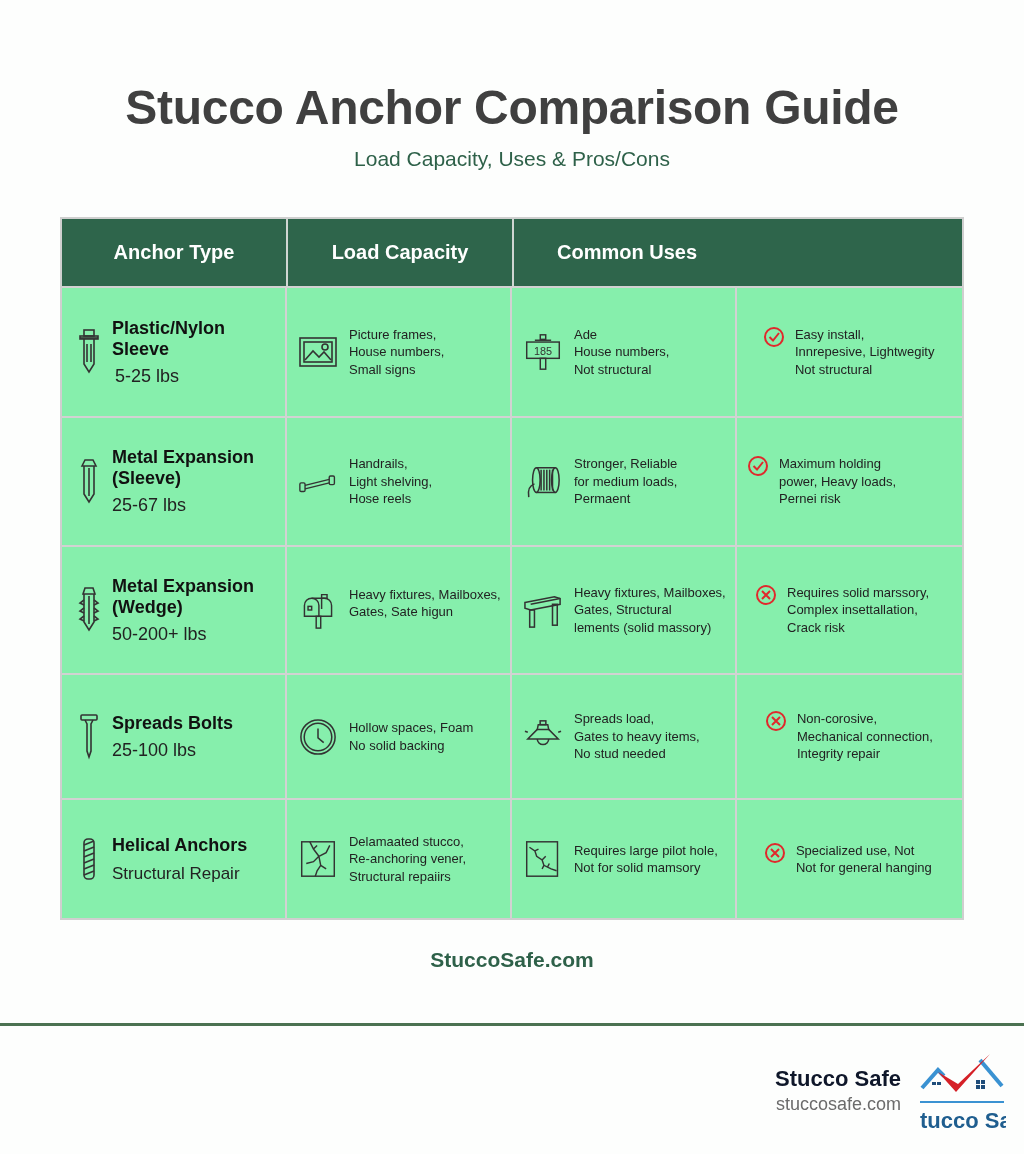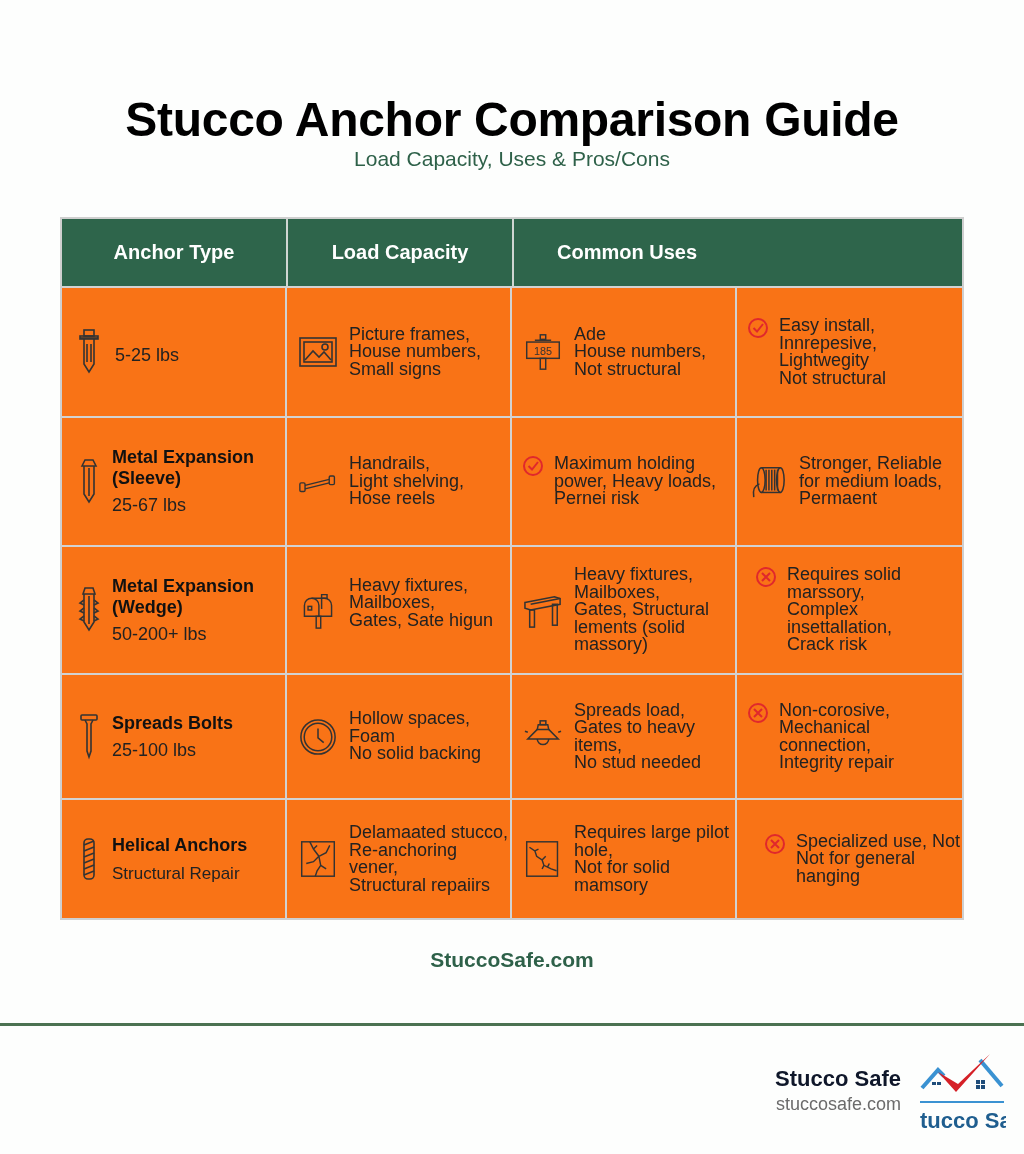--- a/index.html
+++ b/index.html
@@ -1,30 +1,30 @@
 <!DOCTYPE html>
 <html><head>
   <meta charset="utf-8">
   <style>
     * { box-sizing: border-box; margin: 0; padding: 0; }
     html, body { width: 1024px; height: 1154px; background: #fdfefd; overflow: hidden; }
     body { font-family: "Liberation Sans", sans-serif; color: #1c1c1c; position: relative; }
 
     .title {
-      position: absolute; left: 0; top: 92px; width: 1024px; text-align: center;
-      font-size: 48px; font-weight: bold; color: #000000; letter-spacing: -0.3px;
+      position: absolute; left: 0; top: 80px; width: 1024px; text-align: center;
+      font-size: 48px; font-weight: bold; color: #404040; letter-spacing: -0.3px;
     }
     .subtitle {
       position: absolute; left: 0; top: 147px; width: 1024px; text-align: center;
       font-size: 21px; color: #2e6149;
     }
 
     .table {
       position: absolute; left: 60px; top: 217px; width: 904px;
-      border: 2px solid #cfcfcf; background: #f97316;
+      border: 2px solid #cfcfcf; background: #86efac;
     }
     .thead { display: flex; height: 67px; background: #2e654b; }
     .th {
       width: 226px; display: flex; align-items: center; justify-content: center;
       color: #fff; font-weight: bold; font-size: 20px;
       border-right: 2px solid #cfd6d2;
     }
     .th:last-child { border-right: none; }
 
     .row { display: flex; border-top: 2px solid #d2d2d2; }
@@ -33,21 +33,21 @@
       display: flex; align-items: center; padding-left: 12px; position: relative;
     }
     .cell:last-child { border-right: none; }
 
     .type-icon { width: 26px; height: 48px; flex: none; margin-right: 10px; margin-left: 2px; }
     .type-text { display: flex; flex-direction: column; }
     .type-name { font-weight: bold; font-size: 18px; line-height: 21px; color: #111; white-space: pre-line; }
     .type-cap { font-size: 18px; color: #222; margin-top: 6px; }
 
     .use-icon { width: 38px; height: 38px; flex: none; margin-right: 12px; }
-    .cell-text { font-size: 18px; line-height: 17.5px; color: #222; white-space: pre-line; }
+    .cell-text { font-size: 13px; line-height: 17.5px; color: #222; white-space: pre-line; }
 
     .pc-icon { width: 22px; height: 22px; flex: none; margin-right: 10px; align-self: flex-start; margin-top: 0; }
     .pc-wrap { display: flex; align-items: flex-start; }
 
     .site-link {
       position: absolute; left: 0; top: 948px; width: 1024px; text-align: center;
       font-size: 21px; font-weight: bold; color: #2e6149;
     }
     .divider {
       position: absolute; left: 0; top: 1023px; width: 1024px; height: 3px; background: #4b7251;
@@ -76,20 +76,21 @@
     <div class="cell">
       <svg class="type-icon" viewBox="0 0 26 48" fill="none" stroke="#333" stroke-width="1.6">
         <rect x="8" y="2" width="10" height="6"></rect>
           <line x1="4" y1="10" x2="22" y2="10"></line>
           <rect x="4" y="8" width="18" height="3"></rect>
         <path d="M8 11 V36 L13 44 L18 36 V11"></path>
           <line x1="11" y1="16" x2="11" y2="34"></line>
           <line x1="15" y1="16" x2="15" y2="34"></line>
       </svg>
       <div class="type-text">
+        <span class="type-name">Plastic/Nylon Sleeve</span>
         <span class="type-cap" style="margin-left:3px">5-25 lbs</span>
       </div>
     </div>
     <div class="cell">
       <svg class="use-icon" viewBox="0 0 38 38" fill="none" stroke="#333" stroke-width="1.6">
         <rect x="1" y="5" width="36" height="28"></rect>
           <rect x="5" y="9" width="28" height="20"></rect>
         <path d="M6 27 L14 18 L20 24 L25 19 L32 27"></path>
           <circle cx="26" cy="14" r="3"></circle>
       </svg>
@@ -102,21 +103,21 @@
         <rect x="16" y="2" width="6" height="5"></rect>
           <line x1="10" y1="8" x2="28" y2="8"></line>
         <rect x="1" y="10" width="36" height="18"></rect>
         <text x="19" y="24" font-size="12" text-anchor="middle" fill="#333" stroke="none" font-family="Liberation Sans, sans-serif">185</text>
         <rect x="16" y="28" width="6" height="12"></rect>
       </svg>
       <span class="cell-text">Ade
 House numbers,
 Not structural</span>
     </div>
-    <div class="cell" style="padding-left:10px">
+    <div class="cell" style="padding-left:26px">
       <div class="pc-wrap">
         <svg class="pc-icon" viewBox="0 0 22 22" fill="none" stroke="#e0282c" stroke-width="2">
           <circle cx="11" cy="11" r="9"></circle>
             <path d="M6.5 11 L10 14.5 L16 7"></path>
         </svg>
         <span class="cell-text">Easy install,
 Innrepesive, Lightwegity
 Not structural</span>
       </div>
     </div>
@@ -138,49 +139,49 @@
     <div class="cell">
       <svg class="use-icon" viewBox="0 0 44 38" fill="none" stroke="#333" stroke-width="1.6">
         <rect x="1" y="20" width="6" height="10" rx="1.5"></rect>
           <rect x="35" y="12" width="6" height="10" rx="1.5"></rect>
         <path d="M7 23 L35 16"></path>
           <path d="M7 27 L35 20"></path>
       </svg>
       <span class="cell-text">Handrails,
 Light shelving,
 Hose reels</span>
-    </div>
-    <div class="cell" style="padding-left:10px">
-      <div class="pc-wrap">
-        <svg class="pc-icon" viewBox="0 0 22 22" fill="none" stroke="#e0282c" stroke-width="2">
-          <circle cx="11" cy="11" r="9"></circle>
-            <path d="M6.5 11 L10 14.5 L16 7"></path>
-        </svg>
-        <span class="cell-text">Maximum holding
-power, Heavy loads,
-Pernei risk</span>
-      </div>
     </div>
     <div class="cell">
       <svg class="use-icon" viewBox="0 0 38 40" fill="none" stroke="#333" stroke-width="1.6">
         <ellipse cx="12" cy="18" rx="4" ry="13"></ellipse>
           <ellipse cx="32" cy="18" rx="4" ry="13"></ellipse>
         <line x1="12" y1="5" x2="32" y2="5"></line>
           <line x1="12" y1="31" x2="32" y2="31"></line>
         <line x1="17" y1="7" x2="17" y2="29"></line>
           <line x1="20" y1="7" x2="20" y2="29"></line>
           <line x1="23" y1="7" x2="23" y2="29"></line>
           <line x1="26" y1="7" x2="26" y2="29"></line>
           <line x1="29" y1="7" x2="29" y2="29"></line>
         <path d="M10 22 C4 24 3 30 4 36"></path>
       </svg>
       <span class="cell-text">Stronger, Reliable
 for medium loads,
 Permaent</span>
     </div>
+    <div class="cell" style="padding-left:10px">
+      <div class="pc-wrap">
+        <svg class="pc-icon" viewBox="0 0 22 22" fill="none" stroke="#e0282c" stroke-width="2">
+          <circle cx="11" cy="11" r="9"></circle>
+            <path d="M6.5 11 L10 14.5 L16 7"></path>
+        </svg>
+        <span class="cell-text">Maximum holding
+power, Heavy loads,
+Pernei risk</span>
+      </div>
+    </div>
   </div>
 
   <div class="row" style="height:128px">
     <div class="cell">
       <svg class="type-icon" viewBox="0 0 26 48" fill="none" stroke="#333" stroke-width="1.6">
         <path d="M7 8 L9 2 H17 L19 8 Z"></path>
           <path d="M8 8 V36 L13 44 L18 36 V8"></path>
         <path d="M8 14 L4 17 L8 19"></path>
           <path d="M18 14 L22 17 L18 19"></path>
           <path d="M8 22 L4 25 L8 27"></path>
@@ -256,21 +257,21 @@
           <path d="M15 7 H25 L26 12 H14 Z"></path>
           <path d="M14 12 L4 22 H36 L26 12"></path>
         <path d="M14 22 A6 6 0 0 0 26 22"></path>
           <line x1="1" y1="14" x2="4" y2="15"></line>
           <line x1="36" y1="15" x2="39" y2="14"></line>
       </svg>
       <span class="cell-text">Spreads load,
 Gates to heavy items,
 No stud needed</span>
     </div>
-    <div class="cell" style="padding-left:10px">
+    <div class="cell" style="padding-left:28px">
       <div class="pc-wrap">
         <svg class="pc-icon" viewBox="0 0 22 22" fill="none" stroke="#e0282c" stroke-width="2">
           <circle cx="11" cy="11" r="9"></circle>
             <path d="M7 7 L15 15 M15 7 L7 15"></path>
         </svg>
         <span class="cell-text">Non-corosive,
 Mechanical connection,
 Integrity repair</span>
       </div>
     </div>

